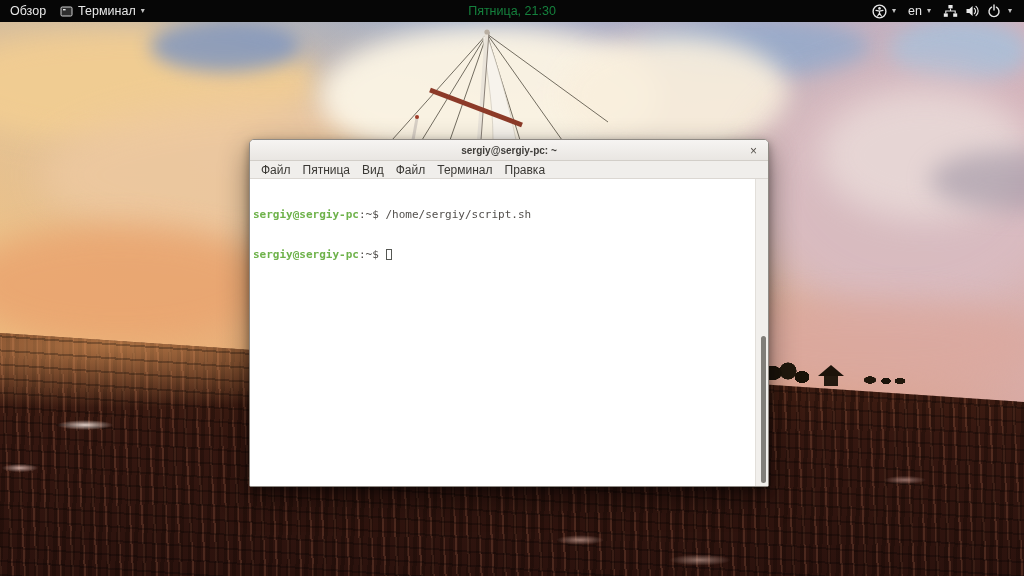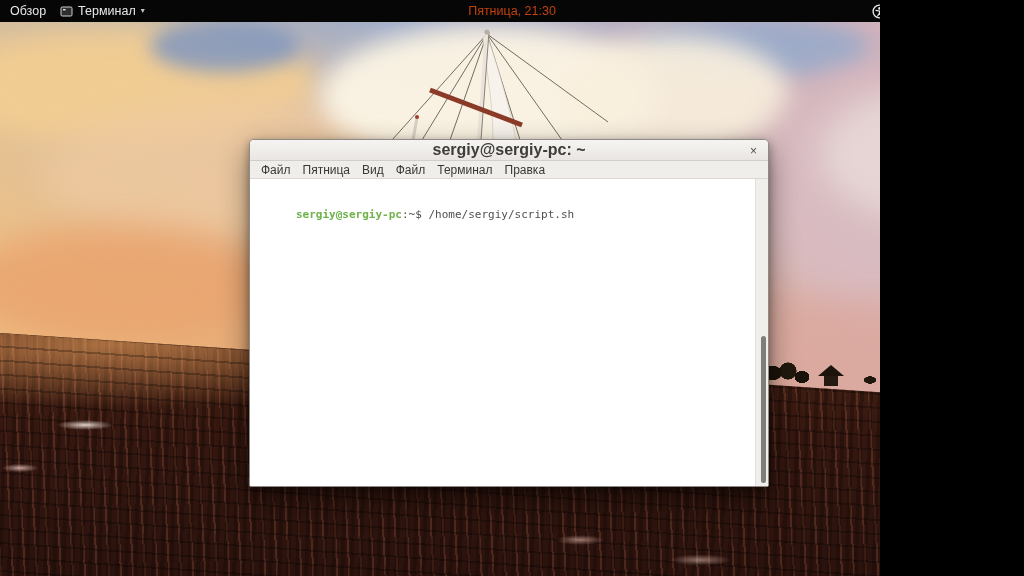--- a/index.html
+++ b/index.html
@@ -1,18 +1,18 @@
 <!DOCTYPE html>
 <html><head>
 <meta charset="utf-8">
 <style>
   * { margin:0; padding:0; box-sizing:border-box; }
   html,body { width:1024px; height:576px; overflow:hidden; }
   body { font-family:"Liberation Sans", sans-serif; position:relative; background:#000; }
-  #stage { position:absolute; inset:0; width:880px; height:576px; overflow:hidden; }
+  #stage { position:absolute; inset:0; width:1024px; height:576px; overflow:hidden; }
 
   
   .wallpaper { position:absolute; inset:0; overflow:hidden;
     background:linear-gradient(180deg,#97abcd 0%,#c2b5b6 20%,#dcb494 45%,#e2a173 60%,#df9568 70%,#dd9166 78%);
   }
   .warm-left { position:absolute; inset:0;
     background:linear-gradient(75deg, rgba(242,198,132,.85) 0%, rgba(242,198,132,0) 52%); }
   .pink-right { position:absolute; inset:0;
     background:linear-gradient(255deg, rgba(214,178,186,.9) 0%, rgba(214,178,186,0) 48%); }
   .blob { position:absolute; border-radius:50%; }
@@ -67,33 +67,33 @@
 
   
   .mast-svg { position:absolute; left:370px; top:22px; width:300px; height:118px; }
 
   
   .topbar { position:absolute; left:0; top:0; width:1024px; height:22px; background:#060606;
     display:flex; align-items:center; color:#e8e8e8; font-size:12.5px; z-index:30; }
   .topbar .left { display:flex; align-items:center; gap:14px; padding-left:10px; }
   .tb-item { display:flex; align-items:center; gap:5px; height:22px; cursor:default; }
   .caret { font-size:8px; color:#c2c2c2; line-height:1; }
-  .clock { position:absolute; left:0; right:0; text-align:center; font-size:12.5px; color:#c2410c; }
+  .clock { position:absolute; left:0; right:0; text-align:center; font-size:12.5px; color:#15803d; }
   .topbar .right { margin-left:auto; display:flex; align-items:center; gap:12px; padding-right:12px; z-index:2; }
   .sysicons { display:flex; align-items:center; gap:7px; }
   .tb-icon { display:inline-flex; align-items:center; }
 
   
   .window { position:absolute; left:249px; top:139px; width:520px; height:348px;
     border:1px solid #8f8a84; border-radius:5px 5px 2px 2px;
     box-shadow:0 12px 30px rgba(0,0,0,.45), 0 3px 8px rgba(0,0,0,.35);
     background:#fff; z-index:20; display:flex; flex-direction:column; overflow:hidden; }
   .titlebar { height:21px; flex:0 0 21px; background:linear-gradient(#f6f4f2,#e9e6e2);
     border-bottom:1px solid #d2cec8; position:relative; display:flex; align-items:center; justify-content:center; }
-  .title { font-size:16px; font-weight:bold; color:#3f3d3a; }
+  .title { font-size:10px; font-weight:bold; color:#3f3d3a; }
   .close-btn { position:absolute; right:7px; top:3px; width:15px; height:15px; display:flex;
     align-items:center; justify-content:center; font-size:12px; color:#55514c; cursor:default; }
   .menubar { height:18px; flex:0 0 18px; background:#f0eeeb; border-bottom:1px solid #dbd7d2;
     display:flex; align-items:center; padding-left:5px; font-size:12px; color:#3a3834; }
   .menu-item { padding:16px 6px; }
   .term { position:relative; flex:1; background:#ffffff; overflow:hidden; }
   .term-text { font-family:"DejaVu Sans Mono", monospace; font-size:11px; line-height:13.4px;
     padding:2px 0 0 3px; white-space:pre; }
   .p-green { font-weight:bold; }
   .p-dark { }
@@ -224,23 +224,24 @@
       </span>
     </div>
     <div class="menubar">
       <span class="menu-item">Файл</span>
       <span class="menu-item">Пятница</span>
       <span class="menu-item">Вид</span>
       <span class="menu-item">Файл</span>
       <span class="menu-item">Терминал</span>
       <span class="menu-item">Правка</span>
     </div>
-    <div class="term" style="background: rgb(255, 255, 255); margin-left: 43px;">
+    <div class="term" style="background: rgb(255, 255, 255);">
       <div class="term-text">
         <div><span class="p-green" style="color: rgb(110, 178, 74);">sergiy@sergiy-pc</span><span class="p-dark" style="color: rgb(82, 79, 76);">:~$</span><span class="cmd p-dark" style="color: rgb(82, 79, 76);"> /home/sergiy/script.sh</span></div>
+        <div><span class="p-green" style="color: rgb(110, 178, 74);">sergiy@sergiy-pc</span><span class="p-dark" style="color: rgb(82, 79, 76);">:~$</span><span class="p-dark" style="color: rgb(82, 79, 76);"> </span><span class="cursor"></span></div>
       </div>
       <div class="scrollbar">
         <div class="scroll-thumb"></div>
       </div>
     </div>
   </div>
 
 </div>
 
 </body></html>

